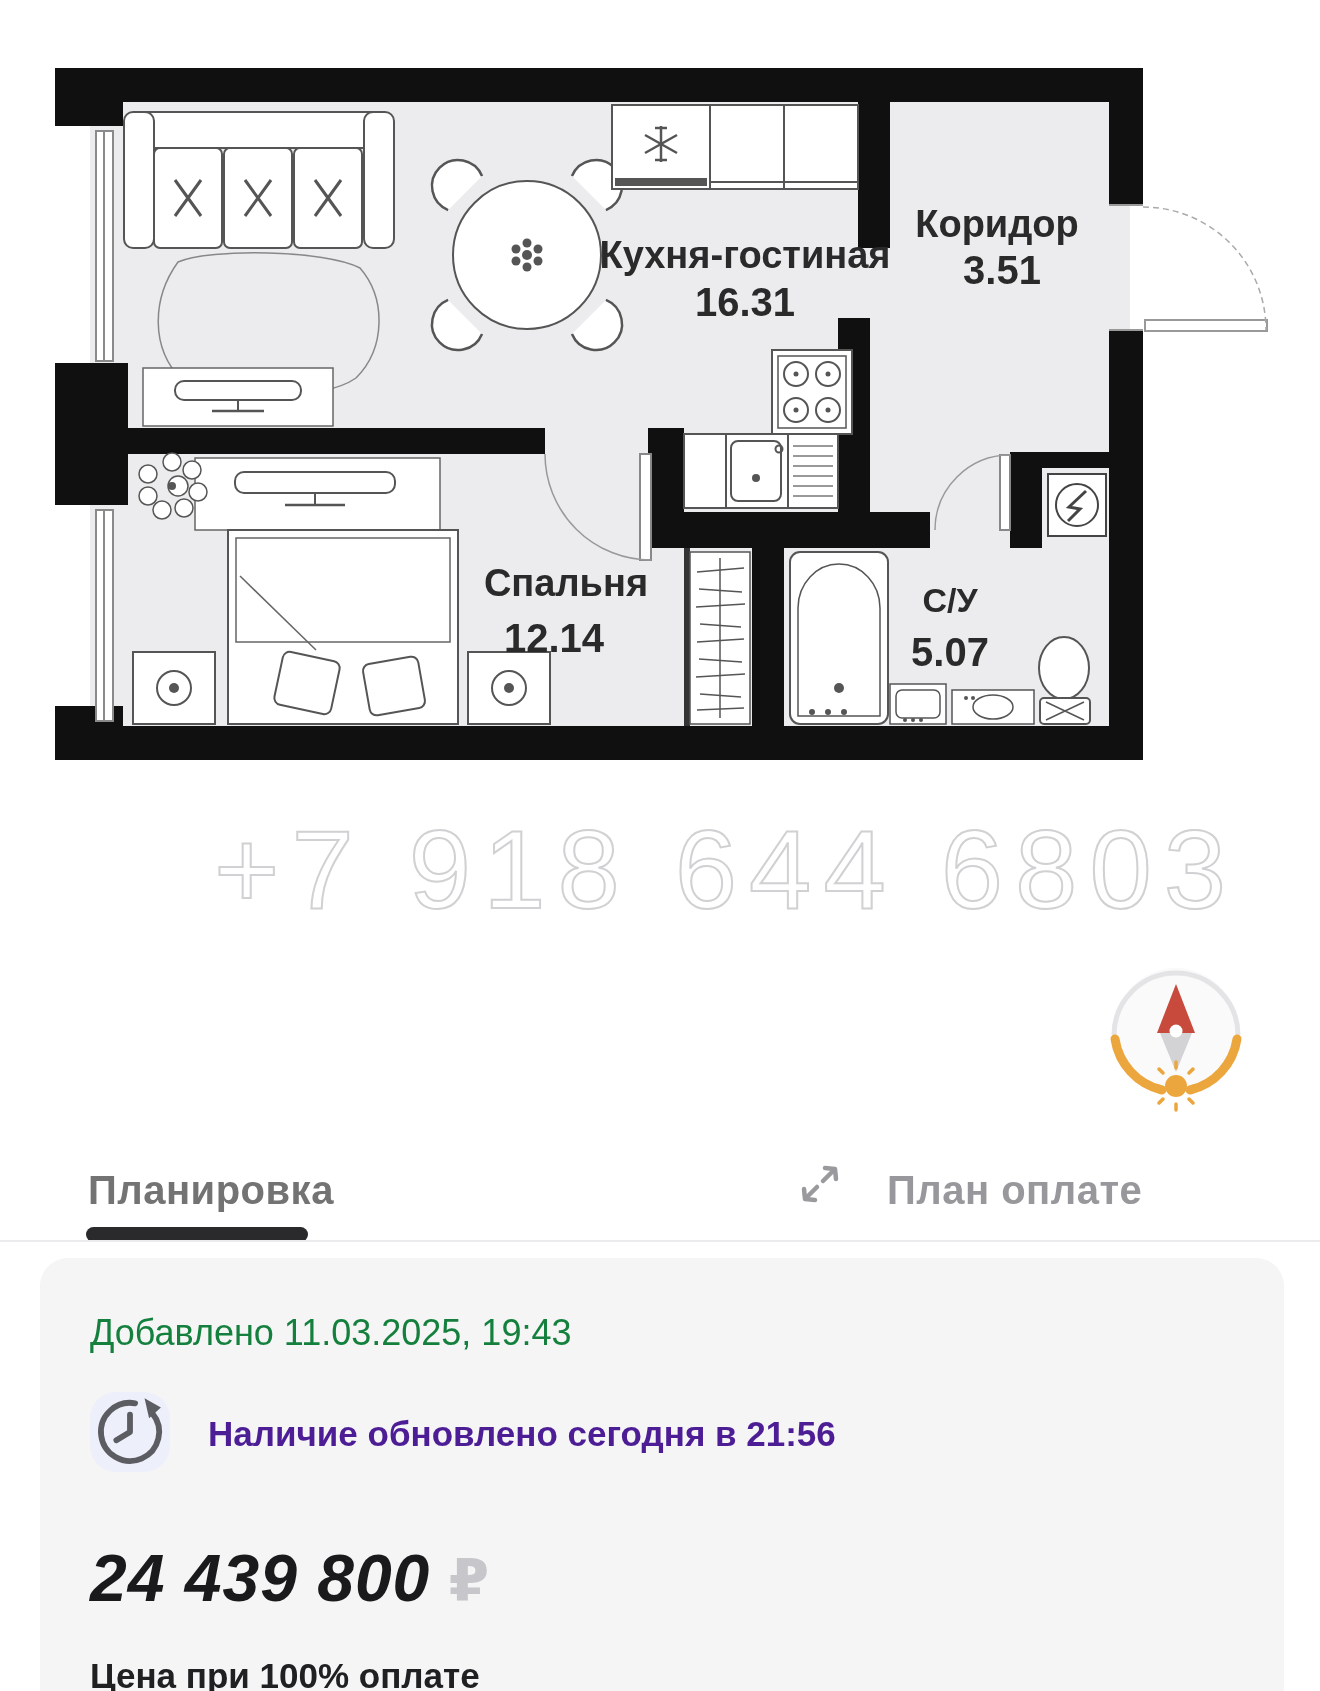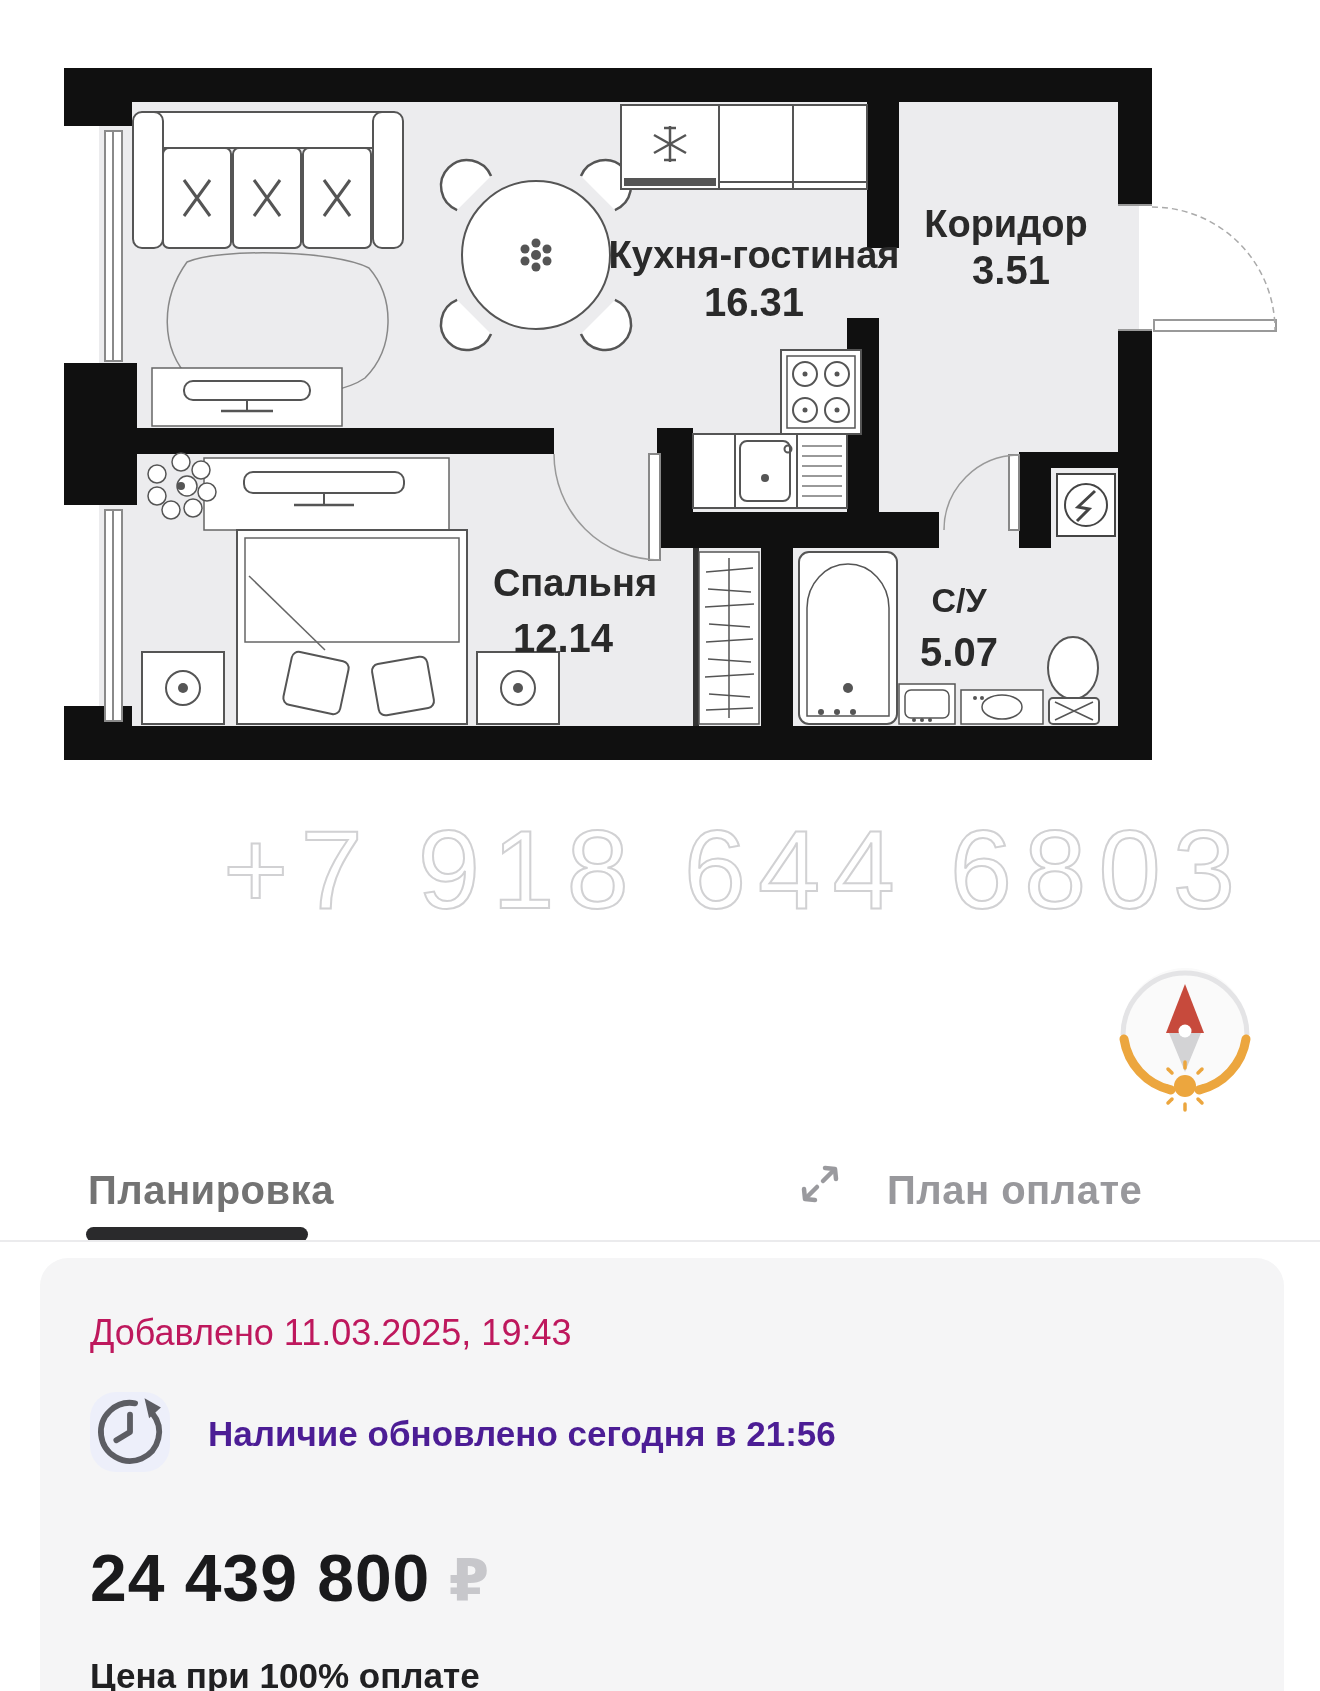--- a/index.html
+++ b/index.html
@@ -1,40 +1,40 @@
 <!DOCTYPE html>
 <html><head>
 <meta charset="utf-8">
 <style>
   * { margin:0; padding:0; box-sizing:border-box; }
   html,body { width:1320px; height:1691px; background:#ffffff; overflow:hidden;
               font-family:"Liberation Sans", sans-serif; }
   .stage { position:relative; width:1320px; height:1691px; }
 
-  .plan-wrap { position:absolute; left:0; top:0; width:1152px; height:1150px;margin-left:9px; }
+  .plan-wrap { position:absolute; left:0; top:0; width:1152px; height:1150px; }
   svg text { font-family:"Liberation Sans", sans-serif; }
 
   
   .tab { position:absolute; top:1168px; font-size:40px; font-weight:700; color:#98989c;
          letter-spacing:.5px; cursor:pointer; white-space:nowrap; }
   .tab.active { color:#737373; font-weight:800; }
   .tab-underline { position:absolute; left:86px; top:1227px; width:222px; height:15px;
                    background:#2a2a2c; border-radius:8px; }
   .expand-ic { position:absolute; left:798px; top:1158px; width:44px; height:54px; cursor:pointer; }
   .hairline { position:absolute; left:0; top:1240px; width:1320px; height:2px; background:#ebebed; }
 
   
   .card { position:absolute; left:40px; top:1258px; width:1244px; height:433px;
           background:#f5f5f6; border-radius:28px 28px 0 0; overflow:hidden; }
-  .added { position:absolute; left:50px; top:54px; font-size:36px; font-weight:500; color:#be185d; }
+  .added { position:absolute; left:50px; top:54px; font-size:36px; font-weight:500; color:#15803d; }
   .clock-badge { position:absolute; left:50px; top:134px; width:80px; height:80px;
                  border-radius:26px; background:#edeffa; }
   .avail { position:absolute; left:168px; top:156px; font-size:35px; font-weight:700; color:#4c1d95; }
   .price-row { position:absolute; left:50px; top:282px; white-space:nowrap; }
-  .price-val { font-size:66px; font-weight:800; color:#1a1a1c; letter-spacing:1px; }
+  .price-val { font-size:66px; font-weight:800; color:#1a1a1c; letter-spacing:1px;font-style:italic; }
   .price-cur { font-size:58px; font-weight:700; color:#c7c7cb; margin-left:14px;
                font-family:"DejaVu Sans", sans-serif; }
   .note { position:absolute; left:50px; top:398px; font-size:35px; font-weight:700; color:#202022; }
 </style>
 </head>
 <body>
 
 <div class="stage">
 
   <div class="plan-wrap">

